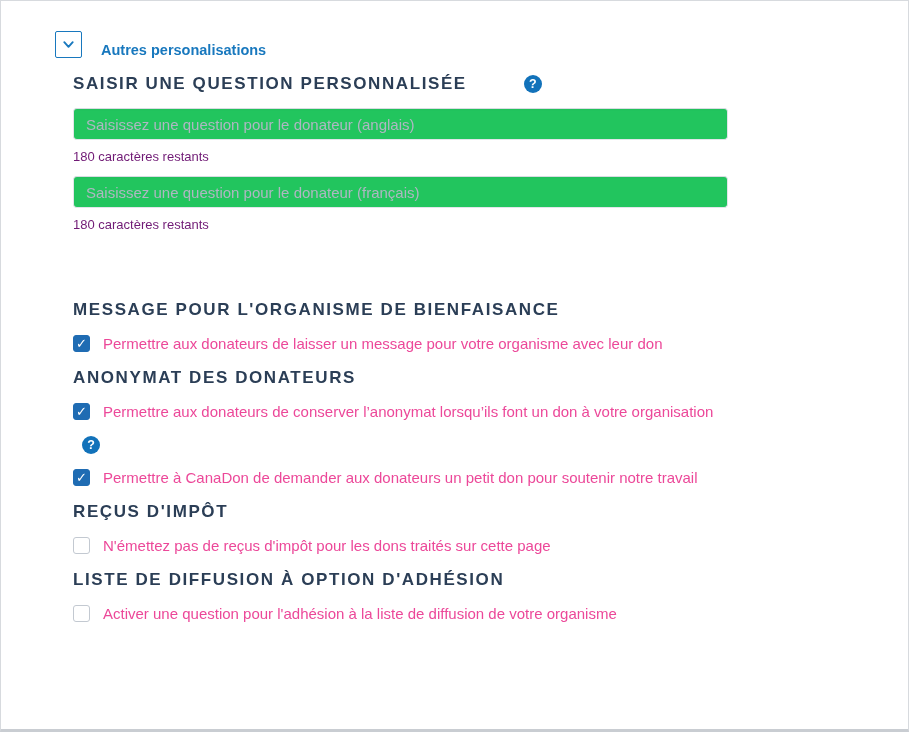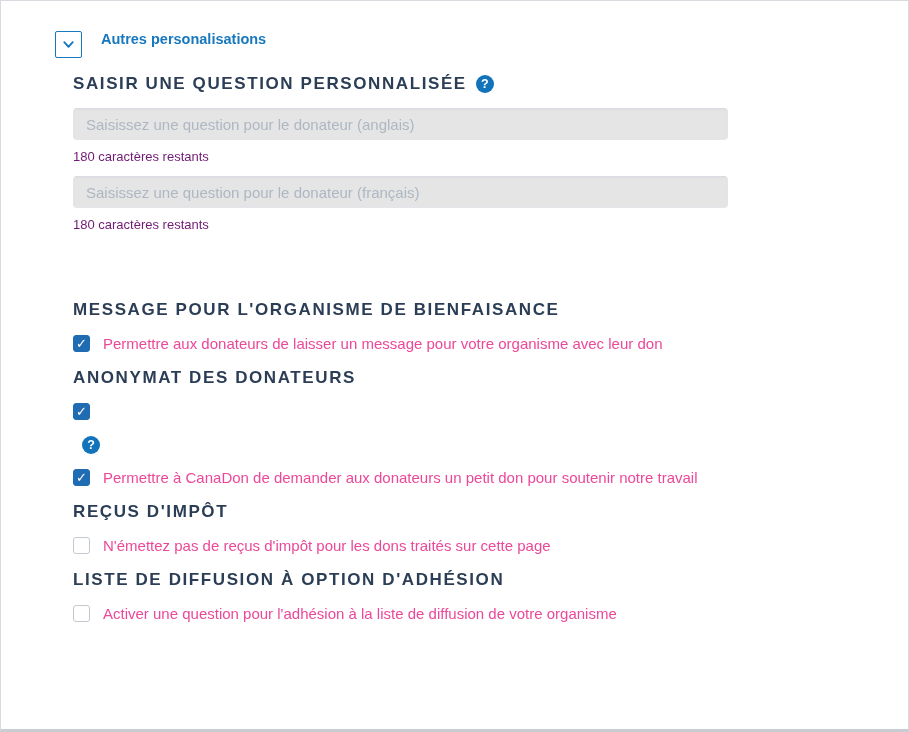--- a/index.html
+++ b/index.html
@@ -13,21 +13,21 @@
     height: 732px;
     background: #ffffff;
     border: 1px solid #d7dade;
     border-bottom: 3px solid #c9cdd2;
     overflow: hidden;
     position: relative;
   }
   
   .collapse-row {
     display: flex;
-    align-items: flex-start;
+    align-items: flex-end;
     margin: 30px 0 0 54px;
   }
   .collapse-btn {
     width: 27px;
     height: 27px;
     background: #ffffff;
     border: 1px solid #1878be;
     border-radius: 2px;
     display: flex;
     align-items: center;
@@ -46,20 +46,21 @@
     margin-left: 72px;
     margin-right: 72px;
   }
   .section-title {
     display: flex;
     align-items: center;
     font-size: 17px;
     font-weight: 700;
     letter-spacing: 1.6px;
     color: #2b3e56;
+    gap: 48px;
   }
   .help-icon {
     display: inline-flex;
     align-items: center;
     justify-content: center;
     width: 18px;
     height: 18px;
     margin-left: 9px;
     border-radius: 50%;
     background: #1272ba;
@@ -76,21 +77,21 @@
     width: 655px;
     height: 32px;
     margin-top: 14px;
     padding: 6px 12px;
     border: 1px solid #e2e5ea;
     border-top-color: #d8dce2;
     border-radius: 4px;
     font-family: "Liberation Sans", "DejaVu Sans", sans-serif;
     font-size: 15px;
     color: #33475b;
-    background: #e5e5e5;
+    background: #22c55e;
     outline: none;
     box-shadow: inset 0 1px 2px rgba(0,0,0,0.03);
   }
   .text-input::placeholder { color: #aeb7c2; opacity: 1; }
   .chars-remaining {
     margin-top: 9px;
     font-size: 13px;
     color: #701a75;
   }
   .section { margin-top: 68px; }
@@ -173,20 +174,21 @@
     </div>
 
     <div class="section tight">
       <div class="section-title">
         <span>ANONYMAT DES DONATEURS</span>
       </div>
       <div class="checkbox-row">
         <div class="checkbox checked">
           <span class="mark">✓</span>
         </div>
+        <span class="checkbox-label">Permettre aux donateurs de conserver l’anonymat lorsqu’ils font un don à votre organisation</span>
       </div>
     </div>
 
     <div class="section tight">
       <div class="section-title">
         <span class="help-icon">?</span>
       </div>
       <div class="checkbox-row">
         <div class="checkbox checked">
           <span class="mark">✓</span>

